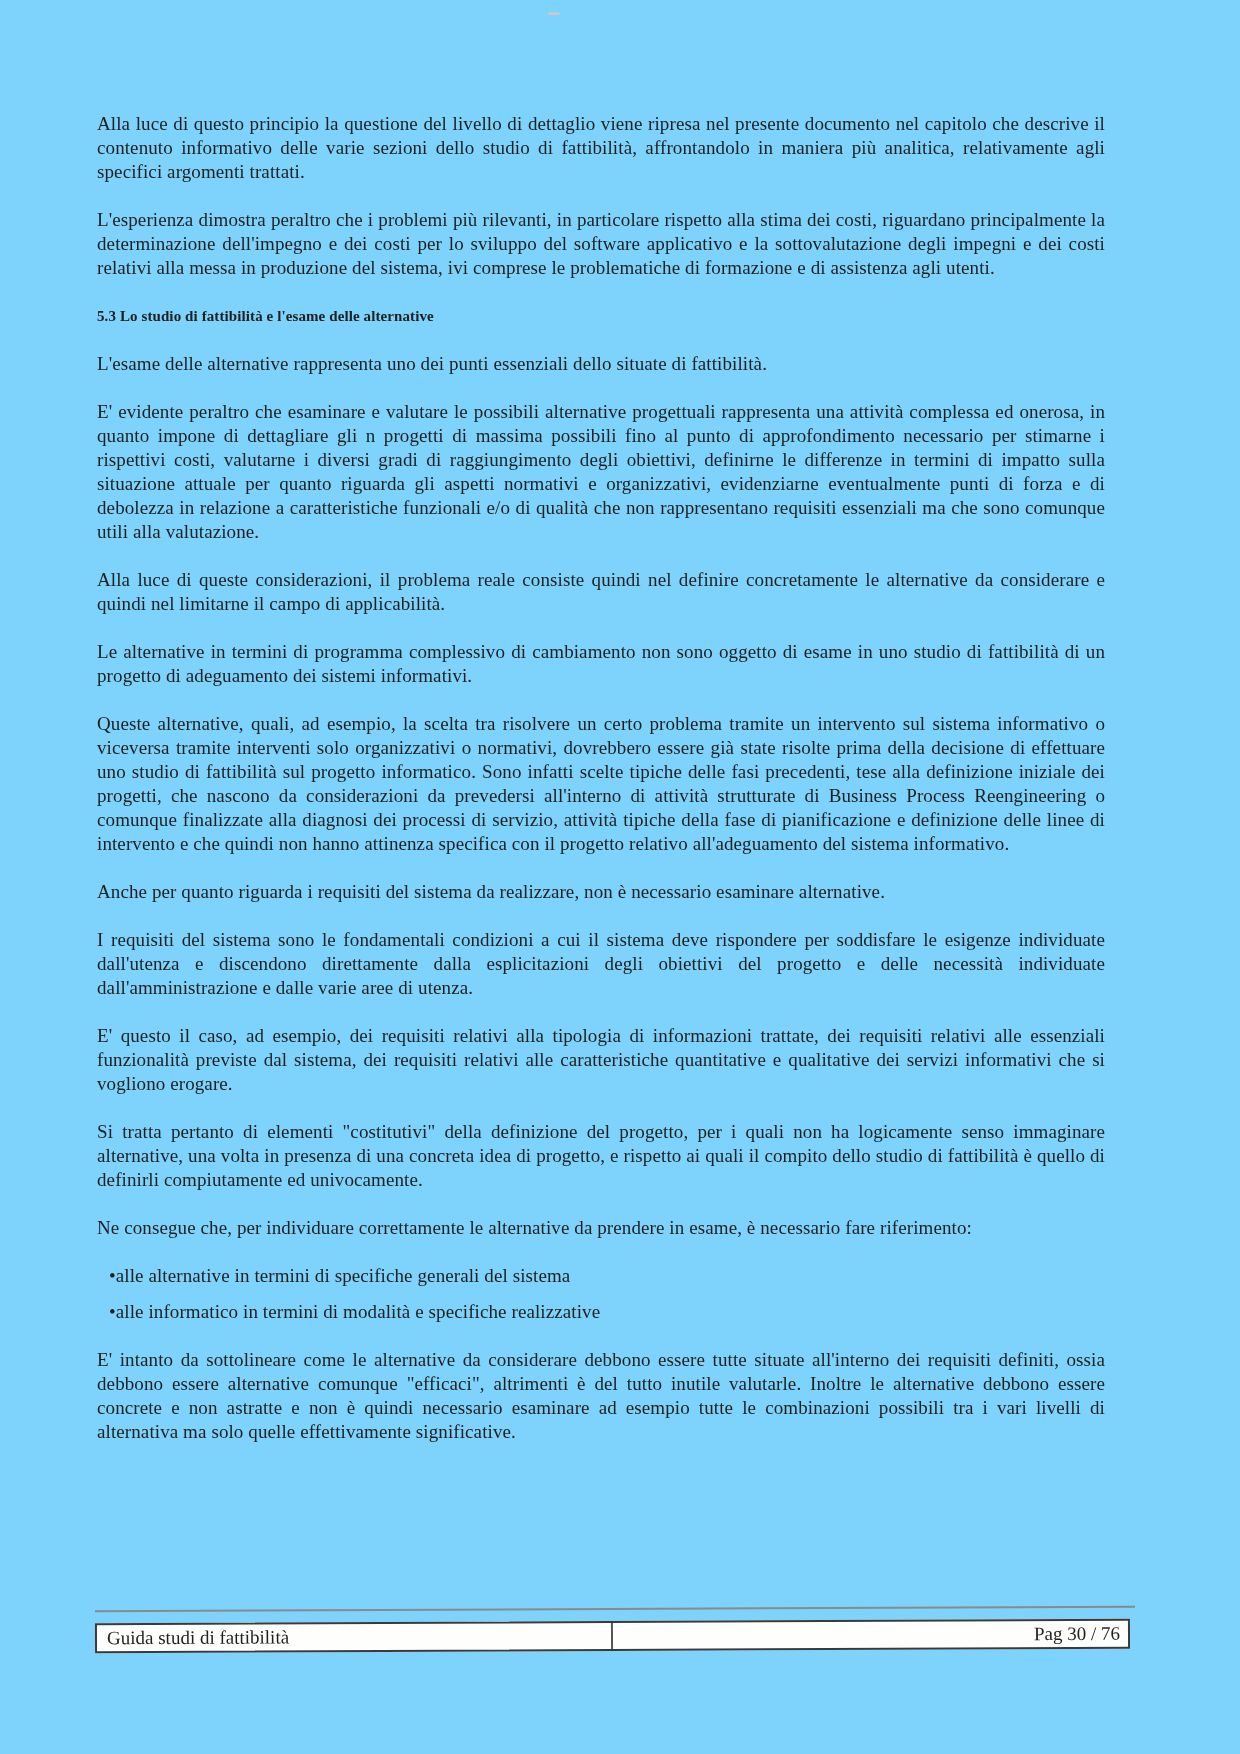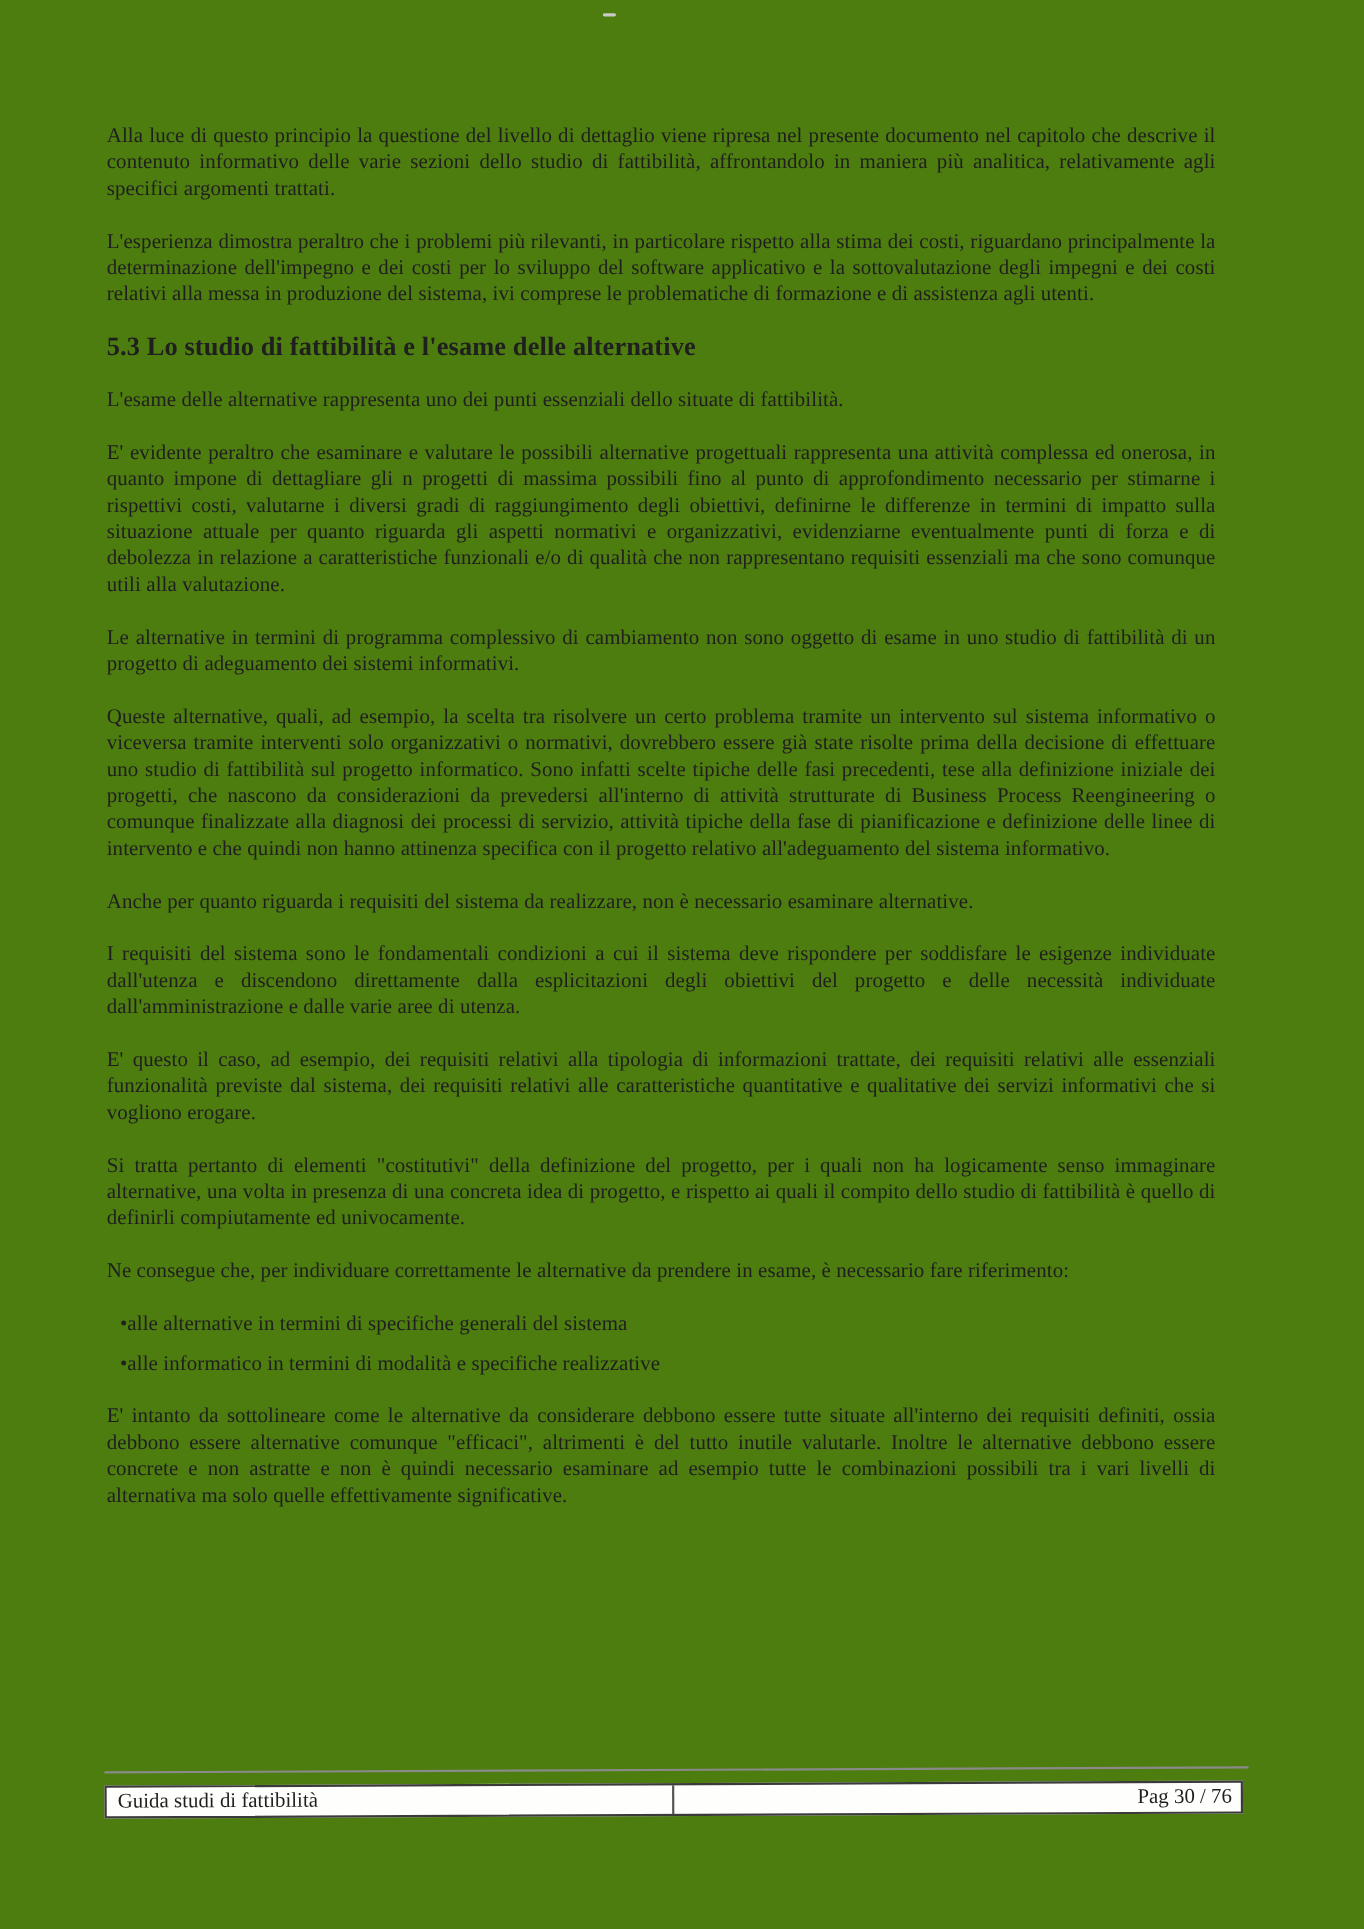--- a/index.html
+++ b/index.html
@@ -5,21 +5,21 @@
   html, body {
     margin: 0;
     padding: 0;
     background: #e9e9e9;
   }
   .page {
     position: relative;
     width: 1240px;
     height: 1754px;
     margin: 0 auto;
-    background: #4d7c0f;
+    background: #7dd3fc;
     overflow: hidden;
     font-family: "Liberation Serif", "DejaVu Serif", serif;
     color: #1f1f1f;
   }
   
   .scan-speck {
     position: absolute;
     left: 548px;
     top: 12px;
     width: 12px;
@@ -94,23 +94,24 @@
 </head>
 <body>
 
 <div class="page">
 
   <div class="scan-speck"></div>
 
   <main class="content">
     <p class="para">Alla luce di questo principio la questione del livello di dettaglio viene ripresa nel presente documento nel capitolo che descrive il contenuto informativo delle varie sezioni dello studio di fattibilità, affrontandolo in maniera più analitica, relativamente agli specifici argomenti trattati.</p>
     <p class="para">L'esperienza dimostra peraltro che i problemi più rilevanti, in particolare rispetto alla stima dei costi, riguardano principalmente la determinazione dell'impegno e dei costi per lo sviluppo del software applicativo e la sottovalutazione degli impegni e dei costi relativi alla messa in produzione del sistema, ivi comprese le problematiche di formazione e di assistenza agli utenti.</p>
-    <h2 class="section-heading" style="font-size:24px;">5.3 Lo studio di fattibilità e l'esame delle alternative</h2>
+    <h2 class="section-heading" style="font-size:15px;">5.3 Lo studio di fattibilità e l'esame delle alternative</h2>
     <p class="para">L'esame delle alternative rappresenta uno dei punti essenziali dello situate di fattibilità.</p>
     <p class="para">E' evidente peraltro che esaminare e valutare le possibili alternative progettuali rappresenta una attività complessa ed onerosa, in quanto impone di dettagliare gli n progetti di massima possibili fino al punto di approfondimento necessario per stimarne i rispettivi costi, valutarne i diversi gradi di raggiungimento degli obiettivi, definirne le differenze in termini di impatto sulla situazione attuale per quanto riguarda gli aspetti normativi e organizzativi, evidenziarne eventualmente punti di forza e di debolezza in relazione a caratteristiche funzionali e/o di qualità che non rappresentano requisiti essenziali ma che sono comunque utili alla valutazione.</p>
+    <p class="para">Alla luce di queste considerazioni, il problema reale consiste quindi nel definire concretamente le alternative da considerare e quindi nel limitarne il campo di applicabilità.</p>
     <p class="para">Le alternative in termini di programma complessivo di cambiamento non sono oggetto di esame in uno studio di fattibilità di un progetto di adeguamento dei sistemi informativi.</p>
     <p class="para">Queste alternative, quali, ad esempio, la scelta tra risolvere un certo problema tramite un intervento sul sistema informativo o viceversa tramite interventi solo organizzativi o normativi, dovrebbero essere già state risolte prima della decisione di effettuare uno studio di fattibilità sul progetto informatico. Sono infatti scelte tipiche delle fasi precedenti, tese alla definizione iniziale dei progetti, che nascono da considerazioni da prevedersi all'interno di attività strutturate di Business Process Reengineering o comunque finalizzate alla diagnosi dei processi di servizio, attività tipiche della fase di pianificazione e definizione delle linee di intervento e che quindi non hanno attinenza specifica con il progetto relativo all'adeguamento del sistema informativo.</p>
     <p class="para">Anche per quanto riguarda i requisiti del sistema da realizzare, non è necessario esaminare alternative.</p>
     <p class="para">I requisiti del sistema sono le fondamentali condizioni a cui il sistema deve rispondere per soddisfare le esigenze individuate dall'utenza e discendono direttamente dalla esplicitazioni degli obiettivi del progetto e delle necessità individuate dall'amministrazione e dalle varie aree di utenza.</p>
     <p class="para">E' questo il caso, ad esempio, dei requisiti relativi alla tipologia di informazioni trattate, dei requisiti relativi alle essenziali funzionalità previste dal sistema, dei requisiti relativi alle caratteristiche quantitative e qualitative dei servizi informativi che si vogliono erogare.</p>
     <p class="para">Si tratta pertanto di elementi "costitutivi" della definizione del progetto, per i quali non ha logicamente senso immaginare alternative, una volta in presenza di una concreta idea di progetto, e rispetto ai quali il compito dello studio di fattibilità è quello di definirli compiutamente ed univocamente.</p>
     <p class="para">Ne consegue che, per individuare correttamente le alternative da prendere in esame, è necessario fare riferimento:</p>
     <div class="bullet-group">
       <p class="bullet">•alle alternative in termini di specifiche generali del sistema</p>
       <p class="bullet">•alle informatico in termini di modalità e specifiche realizzative</p>

